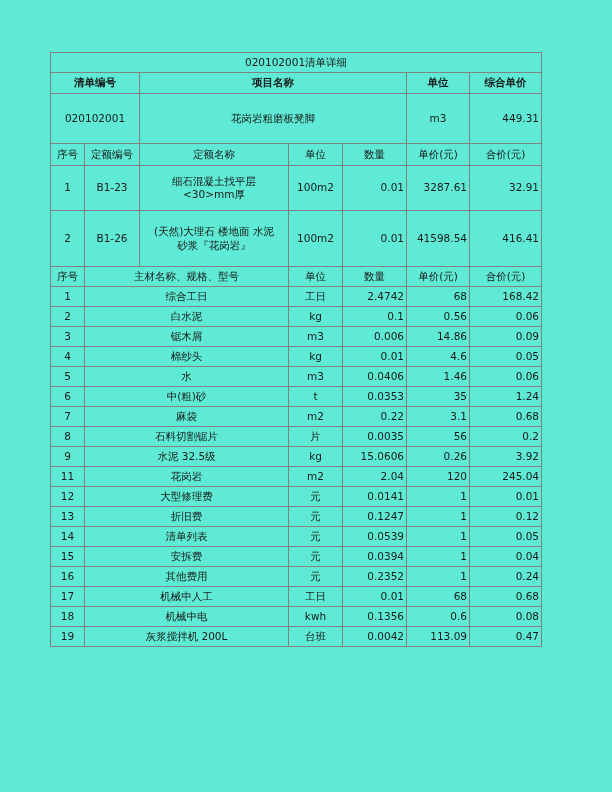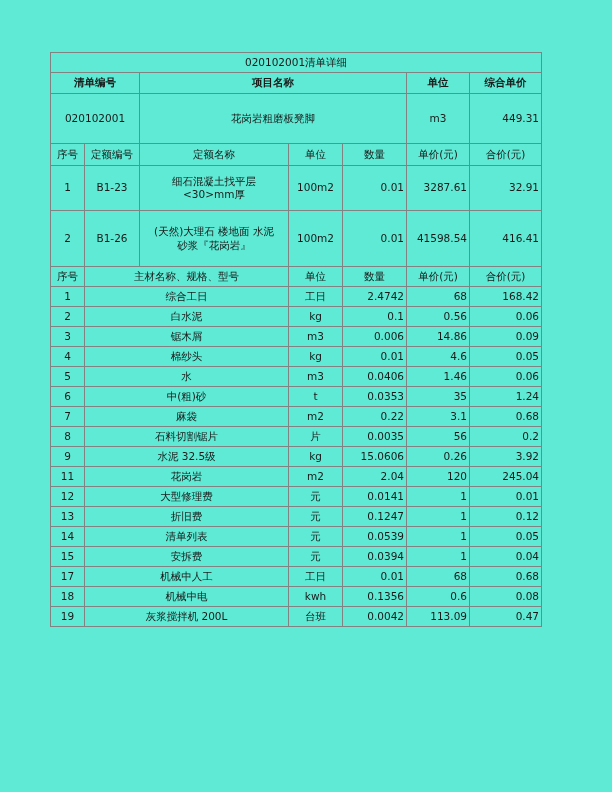--- a/index.html
+++ b/index.html
@@ -225,20 +225,28 @@
     </tr>
     <tr class="rl">
       <td class="c">15</td>
       <td colspan="2" class="l">安拆费</td>
       <td class="c">元</td>
       <td class="r">0.0394</td>
       <td class="r">1</td>
       <td class="r">0.04</td>
     </tr>
     <tr class="rl">
+      <td class="c">16</td>
+      <td colspan="2" class="l">其他费用</td>
+      <td class="c">元</td>
+      <td class="r">0.2352</td>
+      <td class="r">1</td>
+      <td class="r">0.24</td>
+    </tr>
+    <tr class="rl">
       <td class="c">17</td>
       <td colspan="2" class="l">机械中人工</td>
       <td class="c">工日</td>
       <td class="r">0.01</td>
       <td class="r">68</td>
       <td class="r">0.68</td>
     </tr>
     <tr class="rl">
       <td class="c">18</td>
       <td colspan="2" class="l">机械中电</td>

